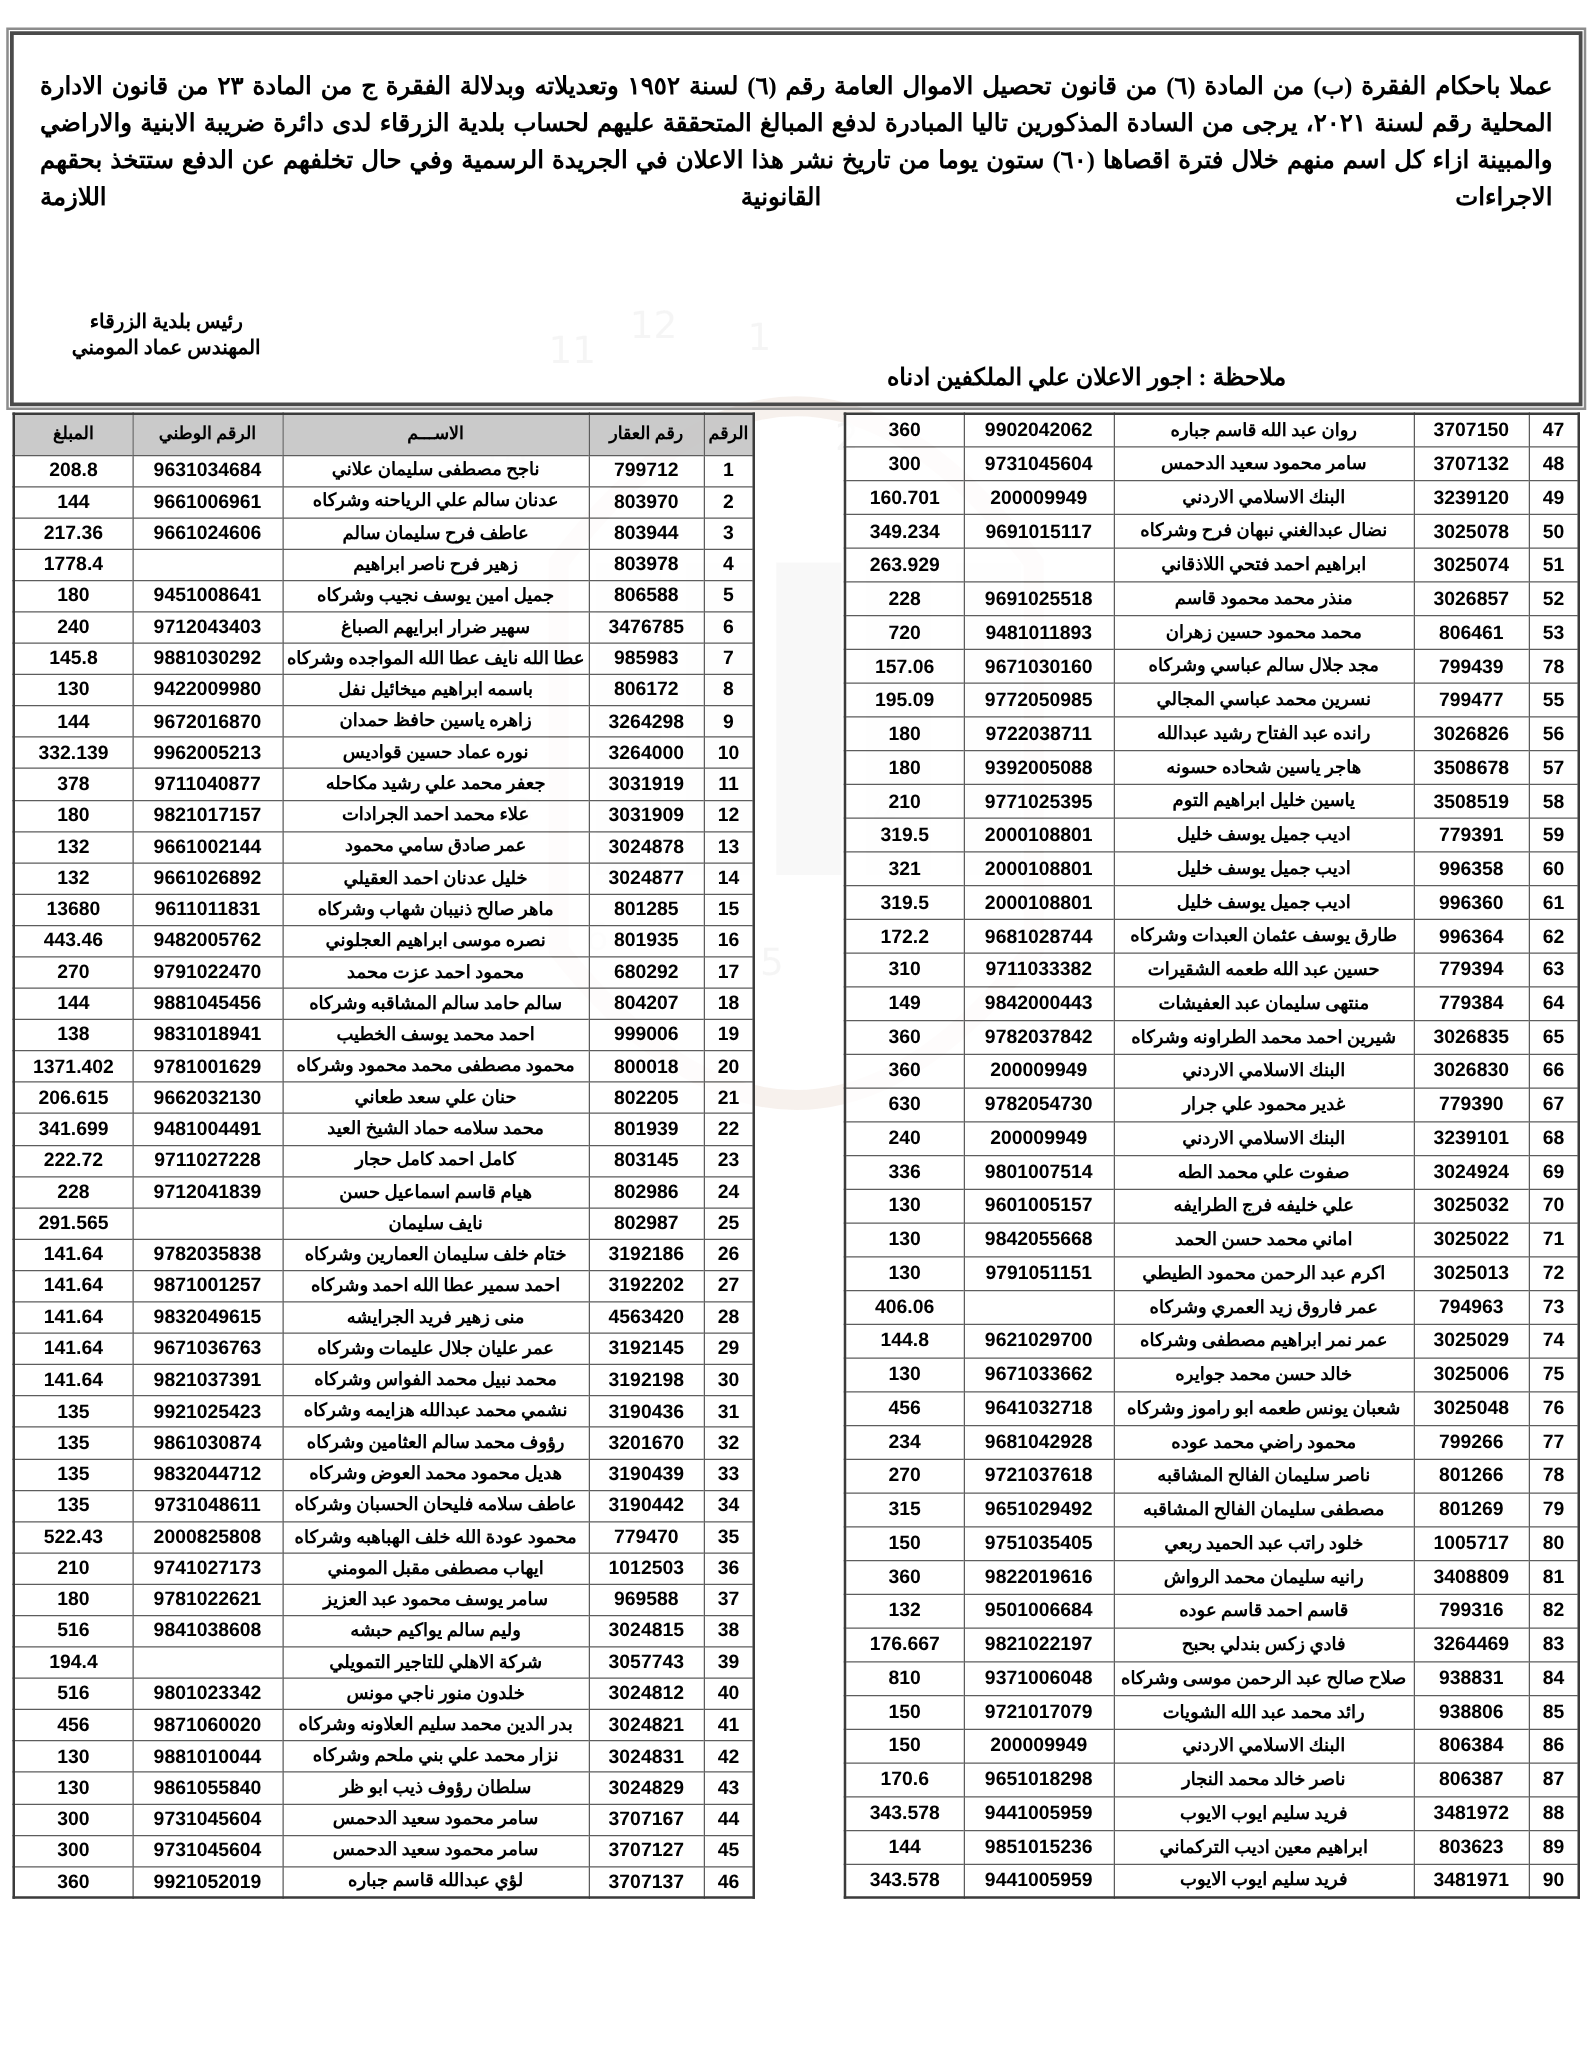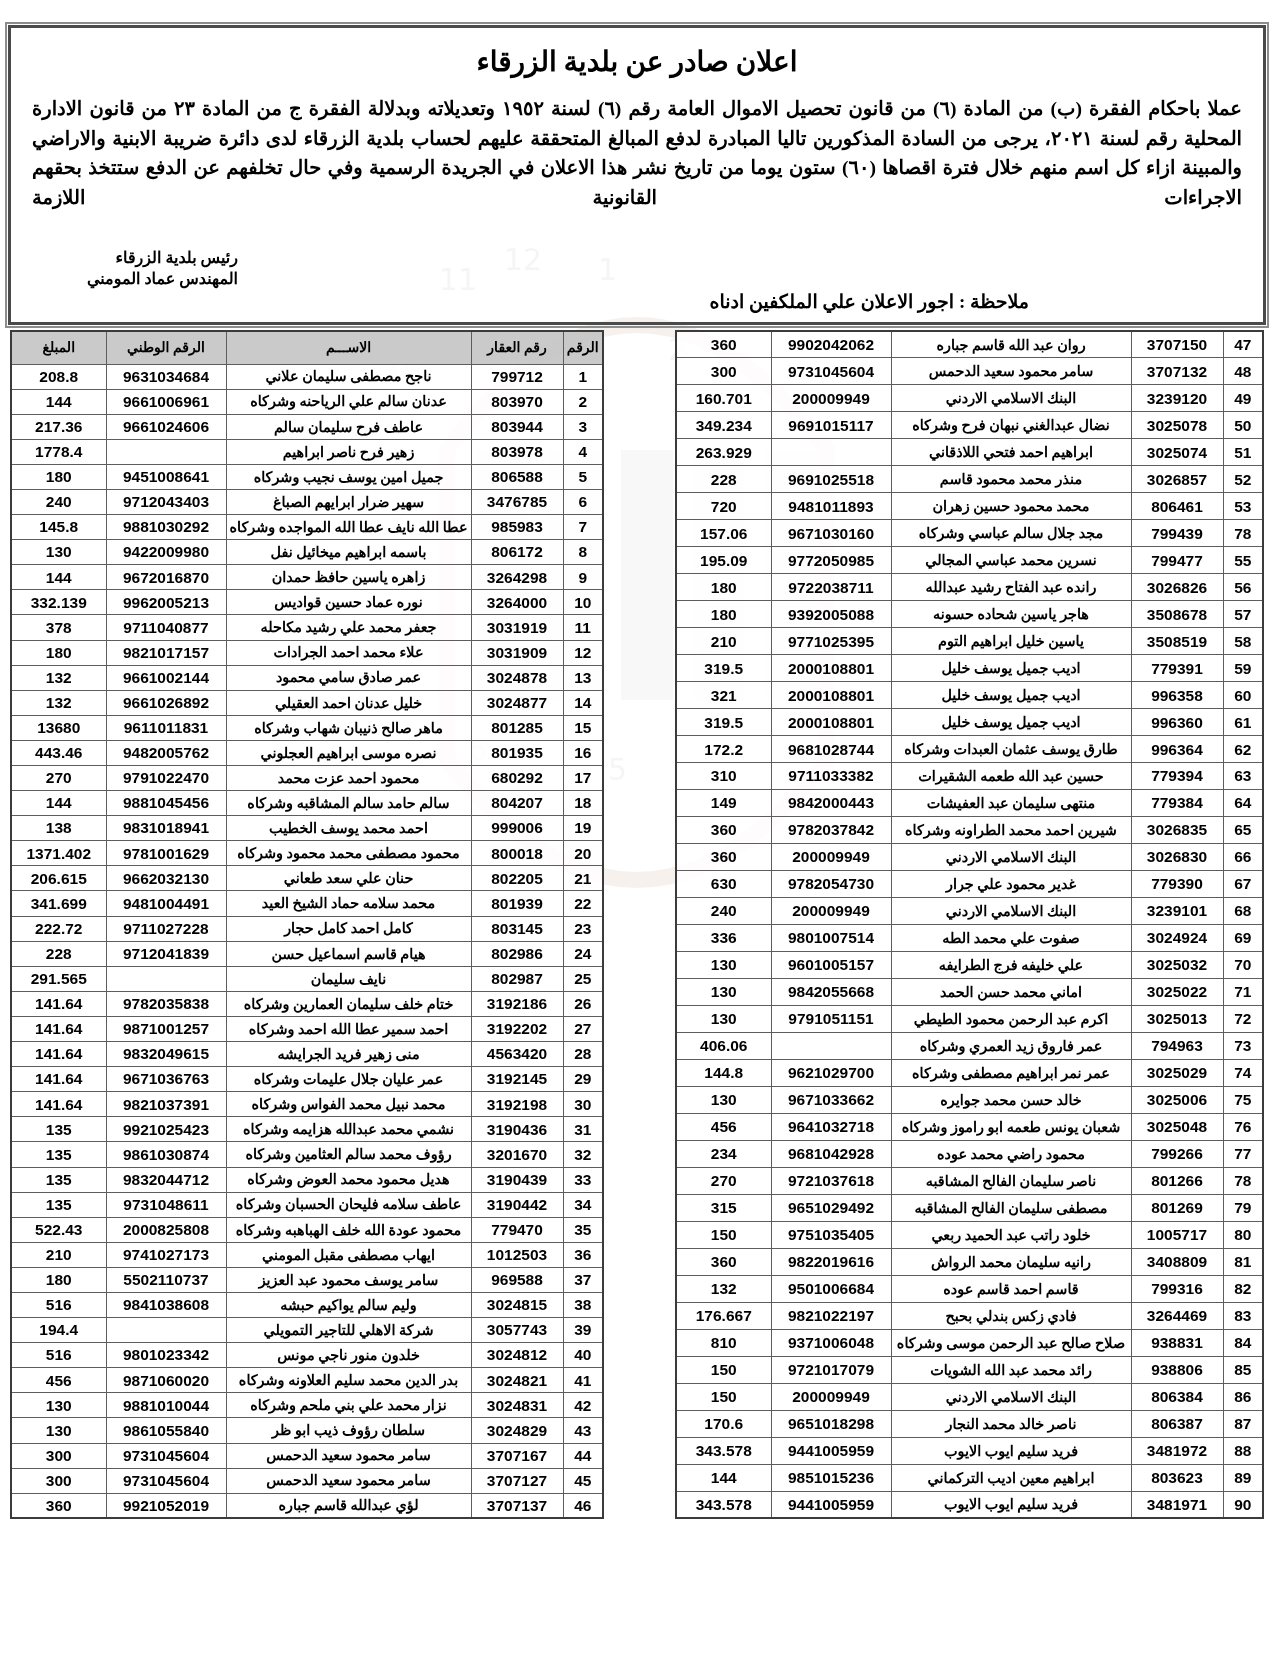--- a/index.html
+++ b/index.html
@@ -64,20 +64,21 @@
     line-height: 1.52;
     text-align: justify;
     text-align-last: justify;
     word-spacing: 1px;
     margin: 16px 2px;
   }
 
   .signature {
     position: absolute;
     left: 28px; top: 247px;
+    text-align: center;
     font-size: 16px;
     font-weight: bold;
     line-height: 1.32;
     z-index: 6;
     width: 210px;
   }
 
   .note-line {
     position: absolute;
     right: 245px; top: 290px;
@@ -168,21 +169,20 @@
     <text x="100" y="540">8</text>
       <text x="390" y="540">4</text>
     <text x="160" y="640">6</text>
       <text x="300" y="660">5</text>
   </g>
 </svg>
 
 <div class="page-frame"></div>
 
 <div class="header-zone">
-  <h1 class="doc-title">اعلان صادر عن بلدية الزرقاء</h1>
   <p class="doc-body">عملا باحكام الفقرة (ب) من المادة (٦) من قانون تحصيل الاموال العامة رقم (٦) لسنة ١٩٥٢ وتعديلاته وبدلالة الفقرة ج من المادة ٢٣ من قانون الادارة المحلية رقم لسنة ٢٠٢١، يرجى من السادة المذكورين تاليا المبادرة لدفع المبالغ المتحققة عليهم لحساب بلدية الزرقاء لدى دائرة ضريبة الابنية والاراضي والمبينة ازاء كل اسم منهم خلال فترة اقصاها (٦٠) ستون يوما من تاريخ نشر هذا الاعلان في الجريدة الرسمية وفي حال تخلفهم عن الدفع ستتخذ بحقهم الاجراءات القانونية اللازمة</p>
 </div>
 
 <div class="signature">
   <div>رئيس بلدية الزرقاء</div>
   <div>المهندس عماد المومني</div>
 </div>
 
 <div class="note-line">ملاحظة : اجور الاعلان علي الملكفين ادناه</div>
 
@@ -455,21 +455,21 @@
           <td class="idx">36</td>
           <td class="num">1012503</td>
           <td class="name">ايهاب مصطفى مقبل المومني</td>
           <td class="nat">9741027173</td>
           <td class="amt">210</td>
         </tr>
         <tr>
           <td class="idx">37</td>
           <td class="num">969588</td>
           <td class="name">سامر يوسف محمود عبد العزيز</td>
-          <td class="nat">5502110737</td>
+          <td class="nat">9781022621</td>
           <td class="amt">180</td>
         </tr>
         <tr>
           <td class="idx">38</td>
           <td class="num">3024815</td>
           <td class="name">وليم سالم يواكيم حبشه</td>
           <td class="nat">9841038608</td>
           <td class="amt">516</td>
         </tr>
         <tr>

